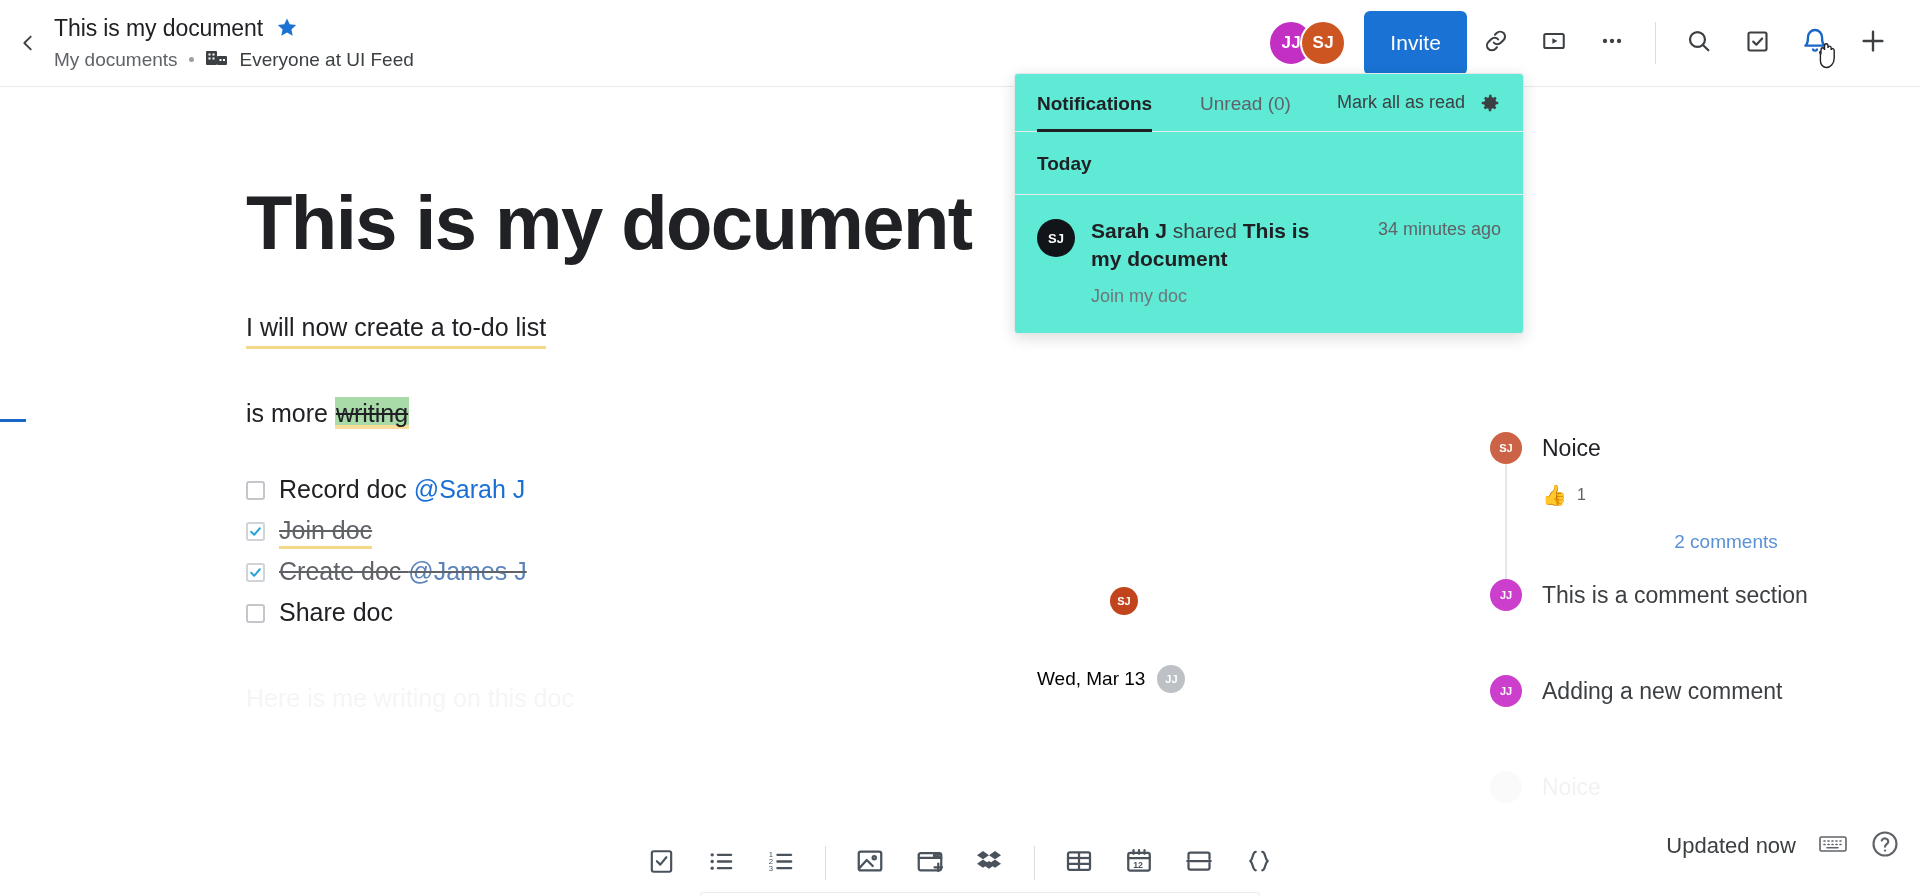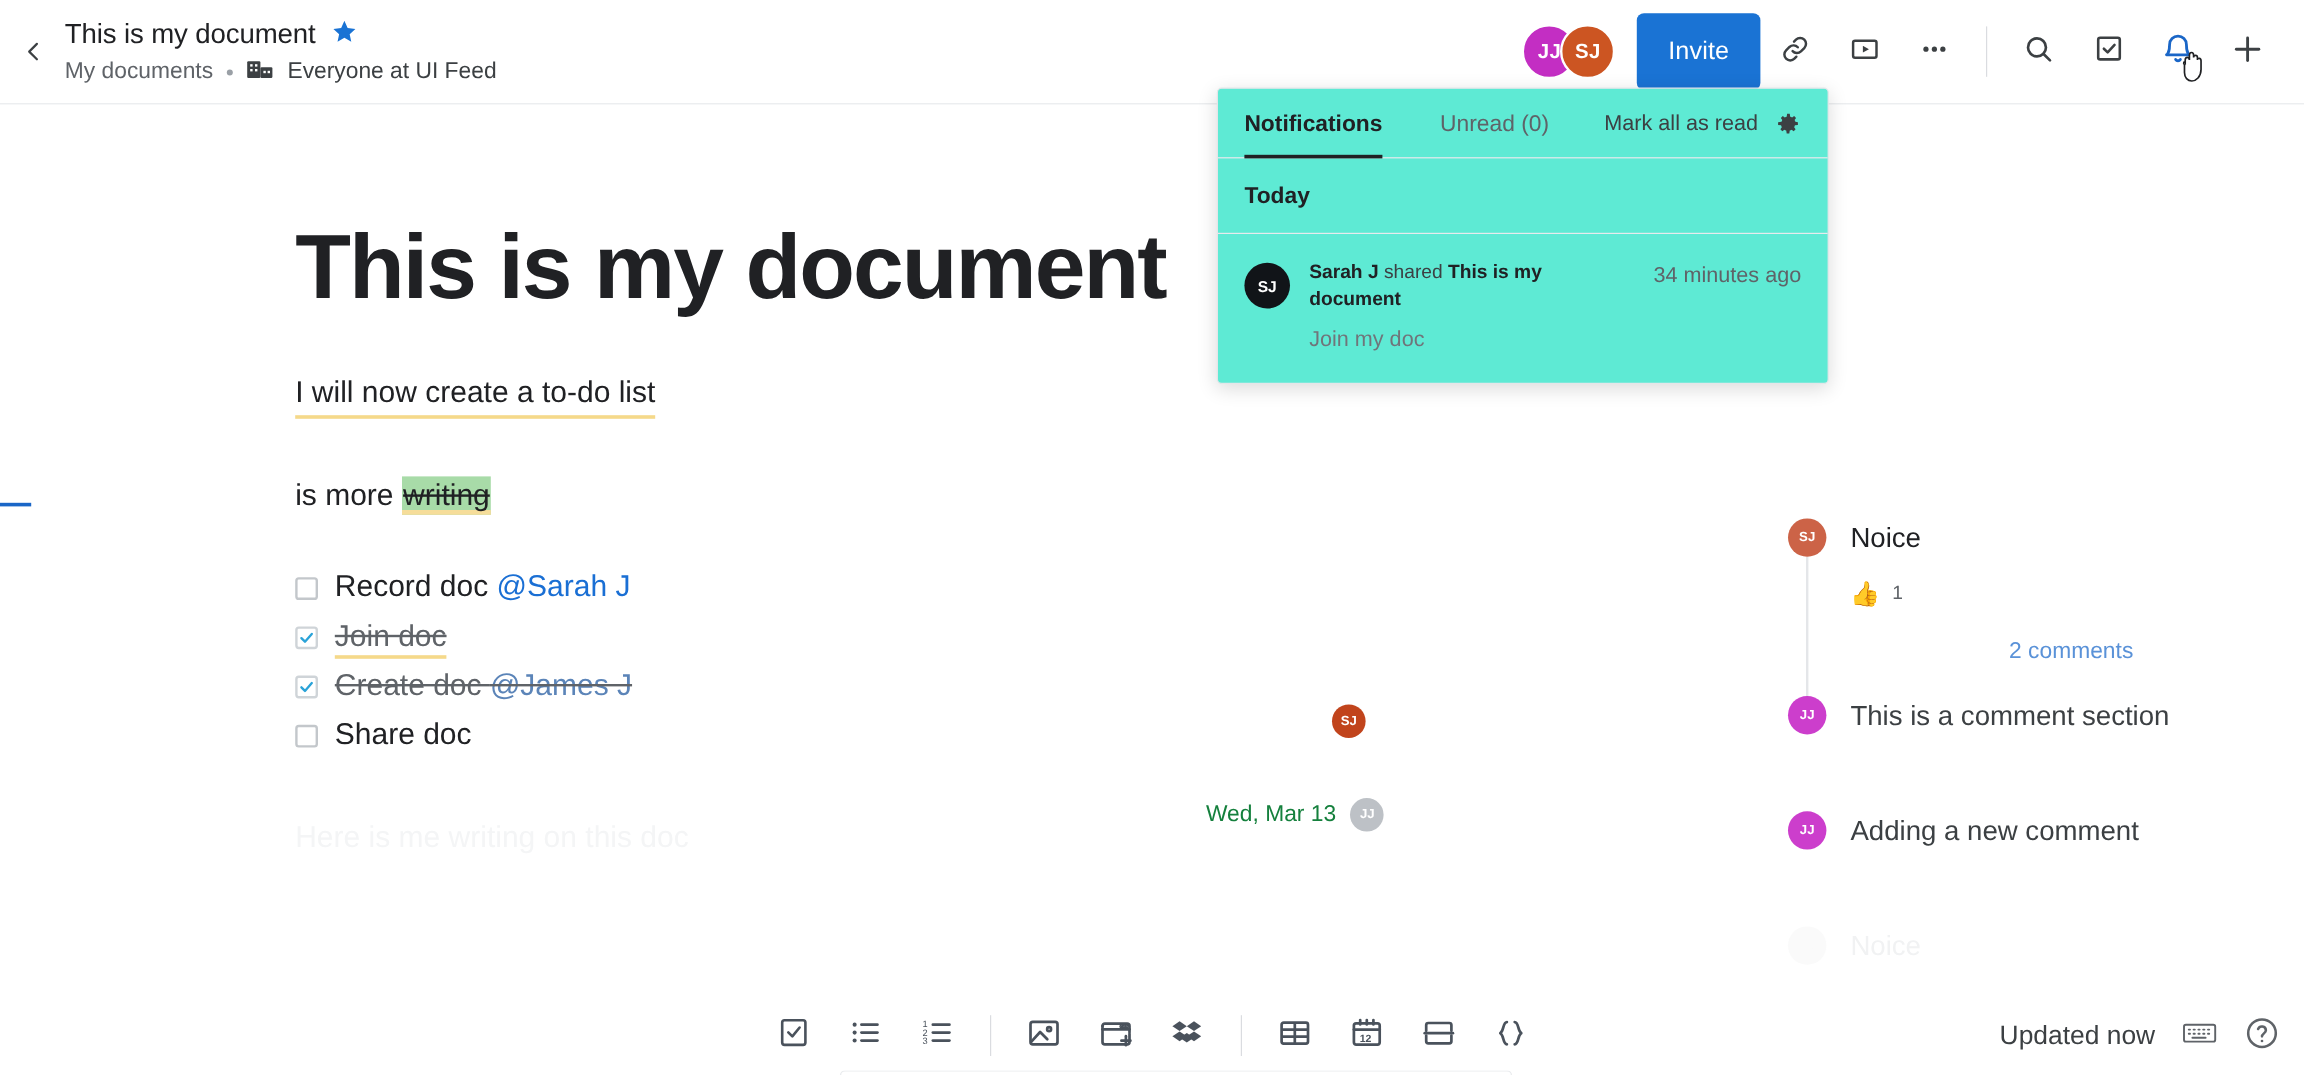--- a/index.html
+++ b/index.html
@@ -88,21 +88,21 @@
     font-size:19px; font-weight:700; color:#202124; padding: 21px 22px 19px;
     border-bottom: 1px solid #e8eaed;
   }
   .notif-item { display:flex; padding: 22px 22px 26px; gap: 16px; cursor:pointer; }
   .notif-avatar {
     width:38px; height:38px; border-radius:50%; background:#111418; color:#fff;
     display:flex; align-items:center; justify-content:center; font-size:13px; font-weight:600;
     flex-shrink:0; margin-top:2px;
   }
   .notif-body { flex:1; min-width:0; }
-  .notif-text { font-size:16px; color:#3c4043; line-height:1.35; max-width: 250px; }
+  .notif-text { font-size:21px; color:#3c4043; line-height:1.35; max-width: 250px; }
   .notif-text b { color:#202124; font-weight:700; }
   .notif-sub { font-size:18px; color:#70757a; margin-top:12px; }
   .notif-time { font-size:18px; color:#5f6368; white-space:nowrap; margin-top:2px; }
 
   
   .doc-area { position:absolute; top:87px; left:0; width:1920px; bottom:0; }
   .doc-inner { position:absolute; left: 246px; top: 96px; width: 1000px; }
   .doc-h1 {
     font-size: 76px; font-weight: 700; color:#202124; letter-spacing:-1.6px; line-height:1.05;
   }
@@ -142,21 +142,21 @@
     position:absolute; left:0; top: 332px; width:26px; height:3px; background:#1a66c7;
   }
   .inline-marker-sj {
     position:absolute; left: 1110px; top: 500px;
     width:28px; height:28px; border-radius:50%; background:#c1441c; color:#fff;
     font-size:11px; font-weight:600; display:flex; align-items:center; justify-content:center;
   }
   .date-marker {
     position:absolute; left: 1005px; top: 578px; display:flex; align-items:center; gap:12px;
   }
-  .date-marker .dm-text { font-size:19px; color:#15803d; }
+  .date-marker .dm-text { font-size:19px; color:#000000;margin-left:32px; }
   .date-marker .dm-av {
     width:28px; height:28px; border-radius:50%; background:#bdc1c6; color:#fff;
     font-size:11px; font-weight:600; display:flex; align-items:center; justify-content:center;
   }
 
   
   .comments {
     position:absolute; left: 1490px; top: 345px; width: 420px;
   }
   .comment { position:relative; display:flex; gap: 20px; }
@@ -186,21 +186,21 @@
     position:absolute; left:0; bottom:0; width:1920px; height: 66px;
     display:flex; align-items:center; z-index: 30; background: transparent;
   }
   .tool-group { display:flex; align-items:center; margin: 0 auto; gap: 0; }
   .tool-btn {
     width: 60px; height: 56px; display:flex; align-items:center; justify-content:center;
     cursor:pointer; background:transparent; border:none;
   }
   .tool-div { width:1px; height:34px; background:#dadce0; margin: 0 14px; }
   .bottom-right {
-    position:absolute; right: 20px; bottom: 0; height: 66px;
+    position:absolute; right: 20px; bottom: 17px; height: 66px;
     display:flex; align-items:center; gap: 22px;
   }
   .updated-text { font-size: 22px; color:#3c4043; }
   .br-icon { cursor:pointer; display:flex; align-items:center; }
   .card-edge {
     position:absolute; left: 700px; bottom: 0; width: 560px; height: 4px;
     border-top:1px solid #e8eaed; border-left:1px solid #e8eaed; border-right:1px solid #e8eaed;
     border-radius: 6px 6px 0 0; background:#fff;
   }
 </style>

